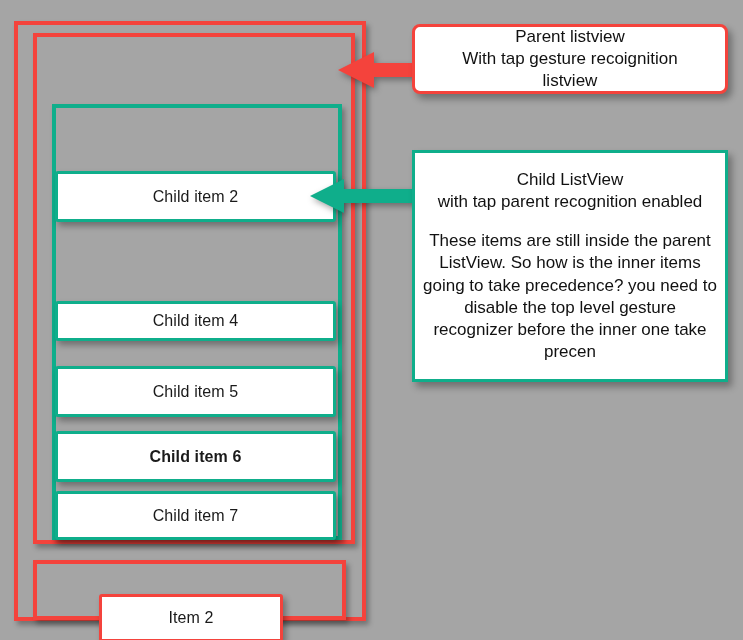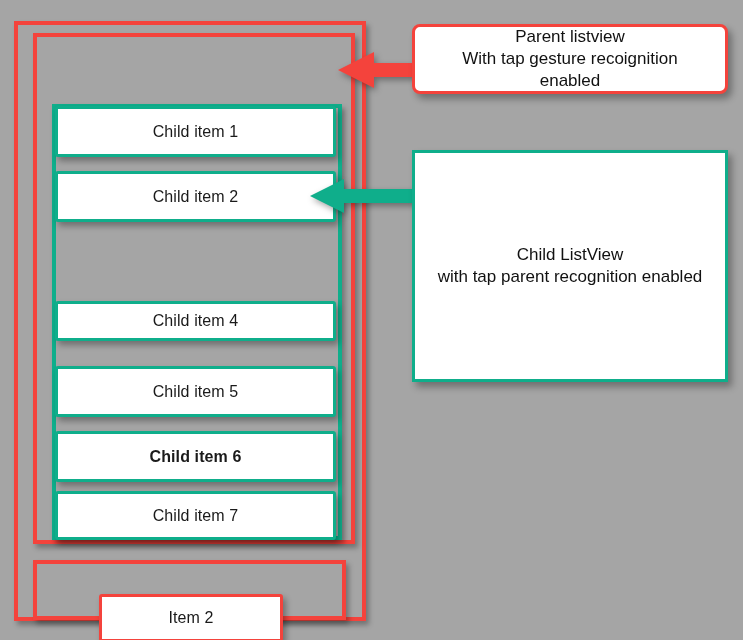--- a/index.html
+++ b/index.html
@@ -104,23 +104,20 @@
 
 <div id="canvas">
 
   <div class="rect frame-red" style="left:14px; top:21px; width:352px; height:600px;"></div>
 
   <div class="rect frame-red" style="left:33px; top:33px; width:322px; height:511px;"></div>
 
   <div class="rect frame-green" style="left:52px; top:104px; width:290px; height:436px;"></div>
 
 
-  <div class="cell cell-green rect" style="left:55px; top:106px; width:281px; height:51px;">
-    <span class="cell-label">Child item 1</span>
-  </div>
 
   <div class="cell cell-green rect" style="left:55px; top:171px; width:281px; height:51px;">
     <span class="cell-label">Child item 2</span>
   </div>
 
 
   <div class="cell cell-green rect" style="left:55px; top:301px; width:281px; height:40px;align-items:center;">
     <span class="cell-label">Child item 4</span>
   </div>
 
@@ -146,21 +143,22 @@
     <path d="M 84 13 L 40 13 L 40 2 L 4 20 L 40 38 L 40 27 L 84 27 Z" fill="#f4433c"></path>
   </svg>
 
   <svg class="arrow" style="left:306px; top:177px;" width="112" height="38" viewBox="0 0 112 38">
     <path d="M 112 12 L 38 12 L 38 2 L 4 19 L 38 36 L 38 26 L 112 26 Z" fill="#0fae8b"></path>
   </svg>
 
   <div class="callout callout-red" style="left:412px; top:24px; width:316px; height:70px;">
     <p>Parent listview</p>
     <p>With tap gesture recoignition</p>
-    <p>enabled</p>
+    <p>listview</p>
   </div>
 
   <div class="callout callout-green" style="left:412px; top:150px; width:316px; height:232px;">
     <p>Child ListView</p>
     <p>with tap parent recognition enabled</p>
+    <p class="gap">These items are still inside the parent ListView. So how is the inner items going to take precedence? you need to disable the top level gesture recognizer before the inner one take precen</p>
   </div>
 
 </div>
 
 </body></html>

